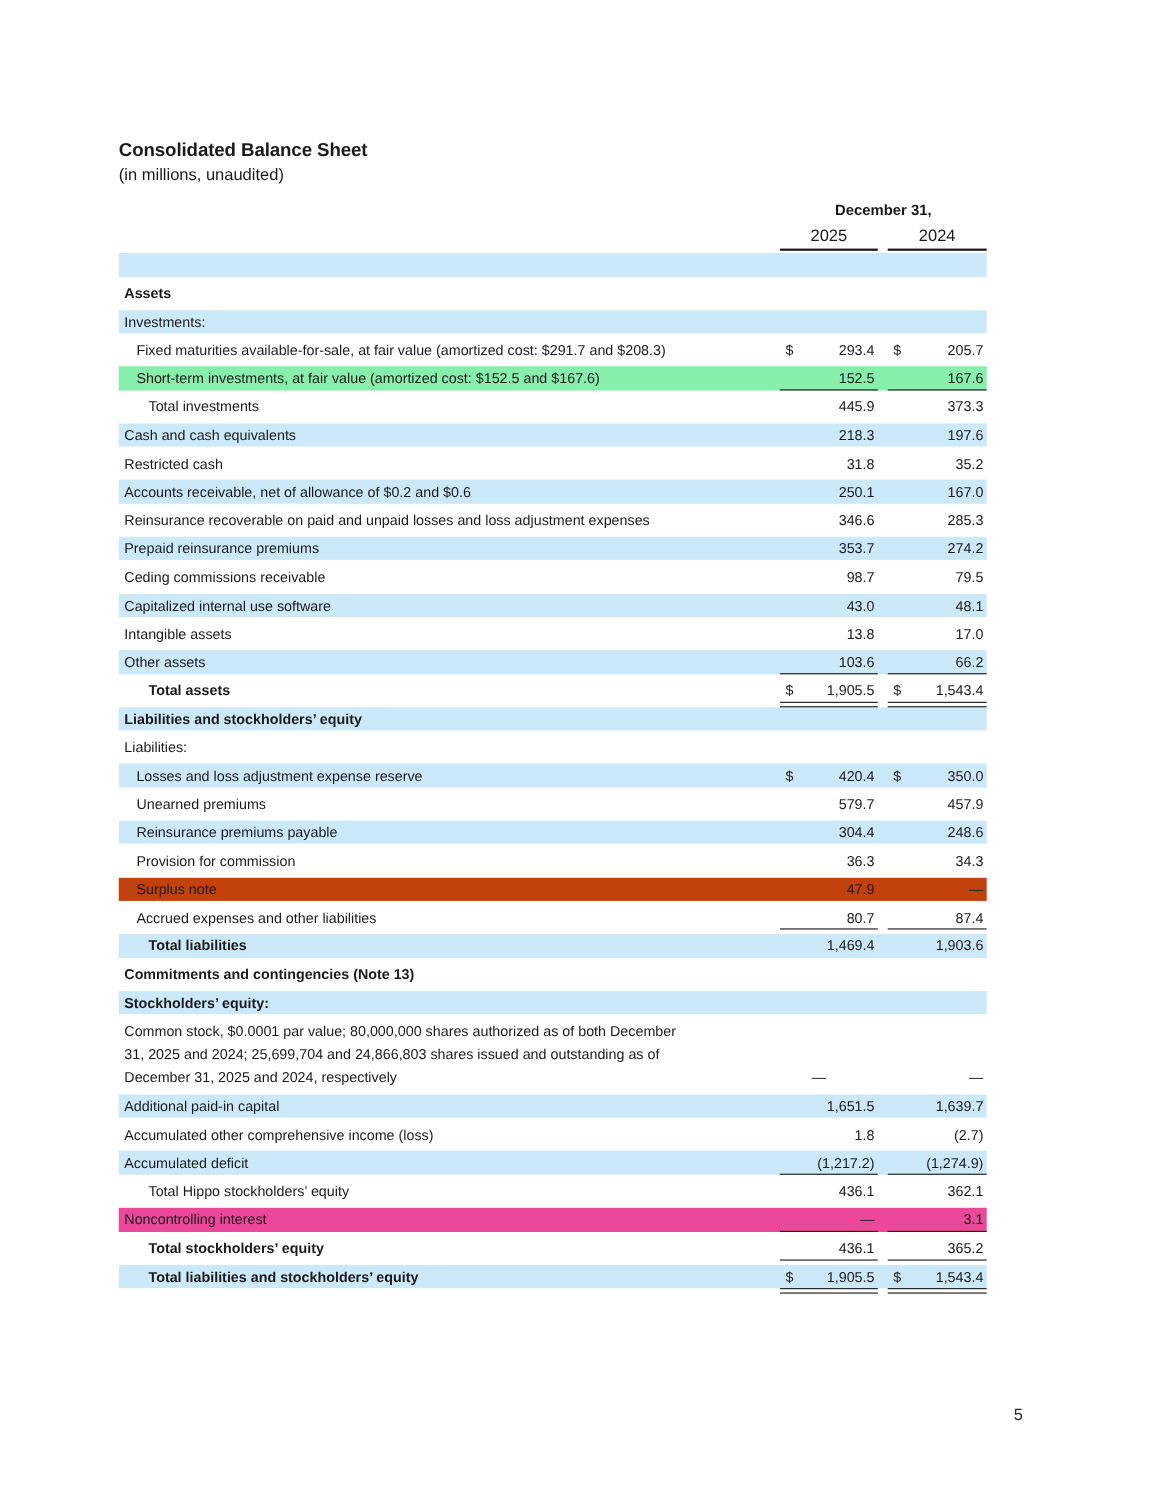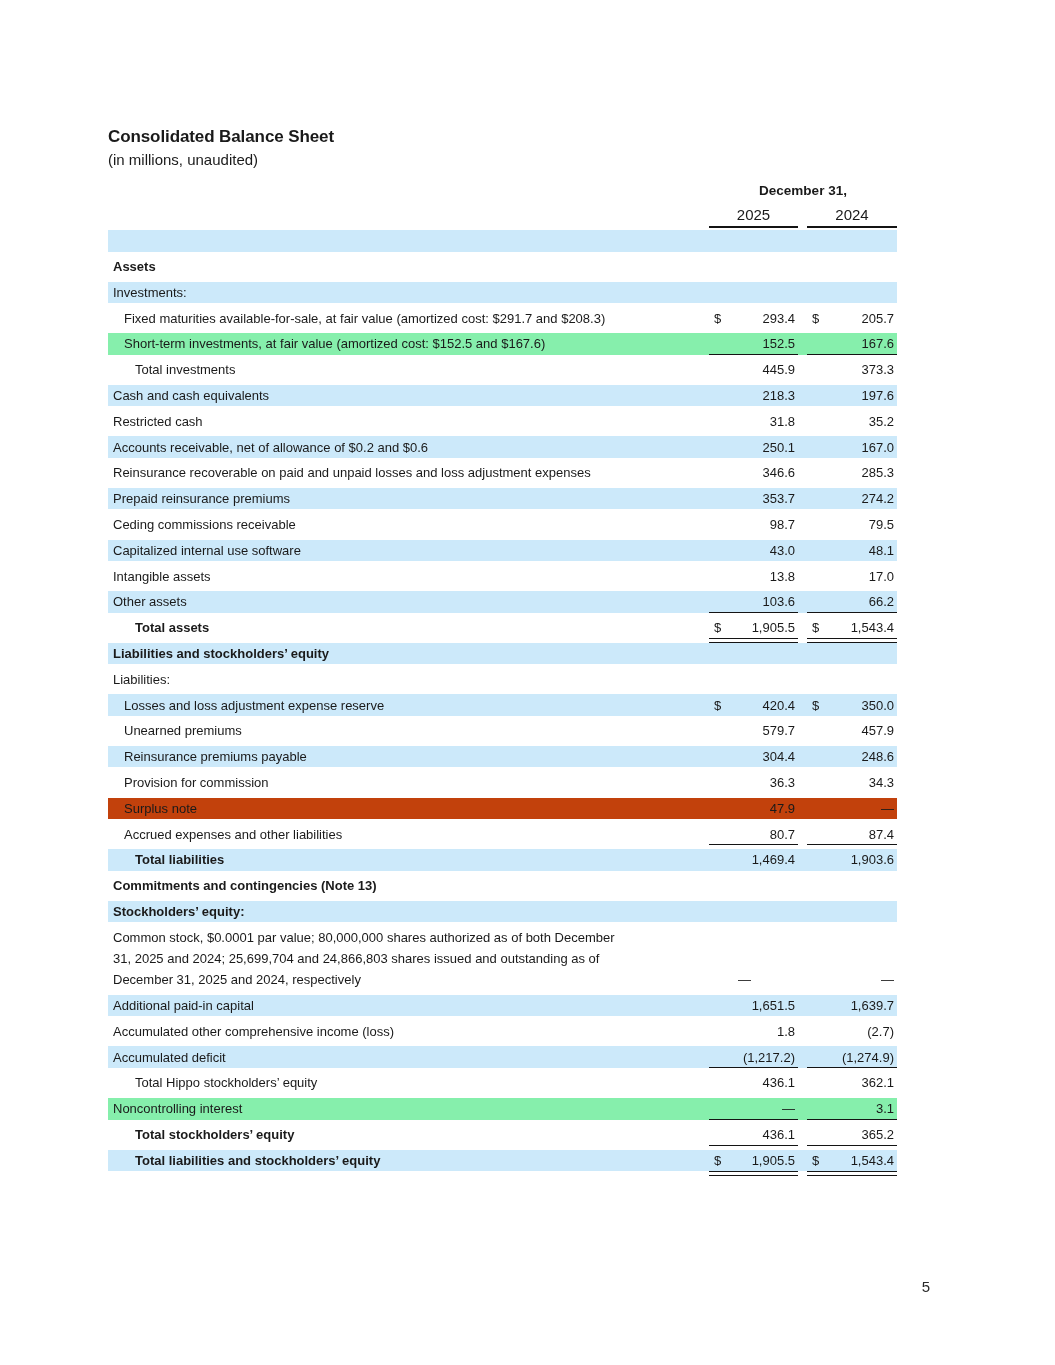--- a/index.html
+++ b/index.html
@@ -338,21 +338,21 @@
       </div>
       <div class="row">
         <div class="label ind2">Total Hippo stockholders’ equity</div>
         <div class="cell c1">
           <span class="num">436.1</span>
         </div>
         <div class="cell c2">
           <span class="num">362.1</span>
         </div>
       </div>
-      <div class="row shade" style="background: #86efac;">
+      <div class="row shade" style="background: #ec4899;">
         <div class="label">Noncontrolling interest</div>
         <div class="cell c1 rule1">
           <span class="num">—</span>
         </div>
         <div class="cell c2 rule1">
           <span class="num">3.1</span>
         </div>
       </div>
       <div class="row bold">
         <div class="label ind2">Total stockholders’ equity</div>

